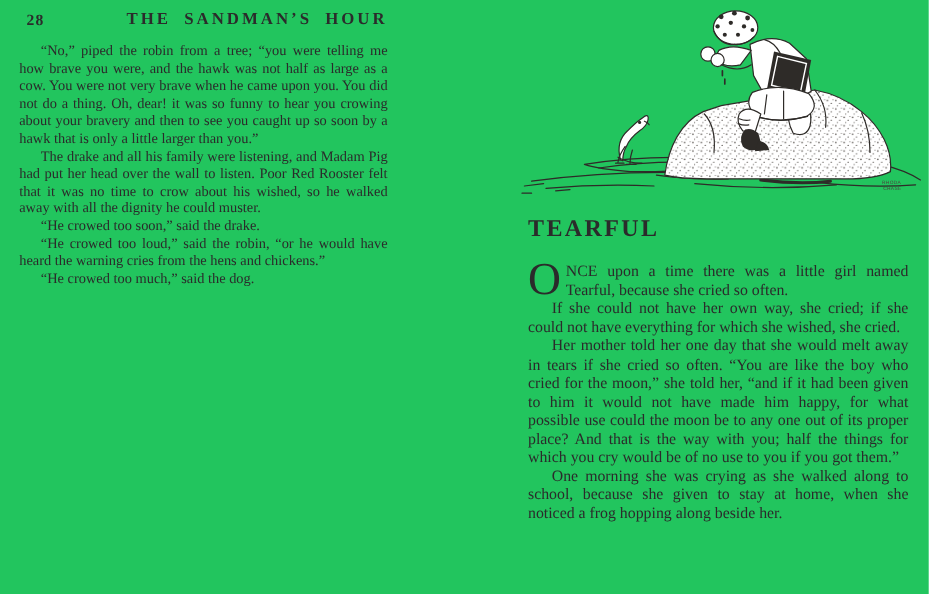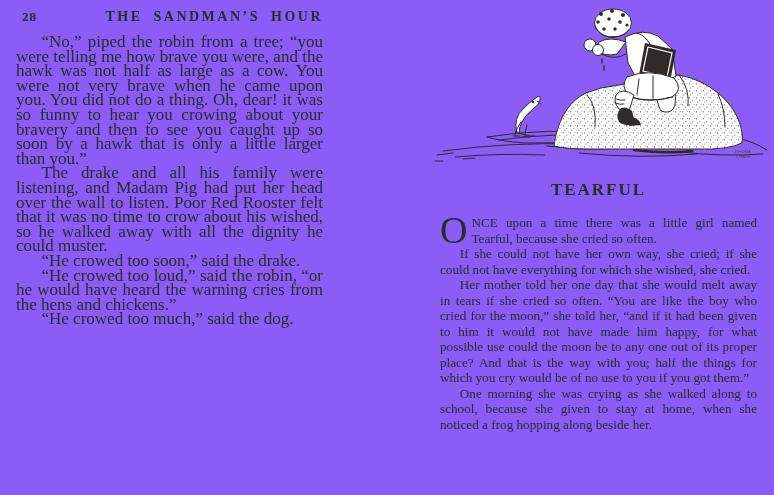--- a/index.html
+++ b/index.html
@@ -3,44 +3,44 @@
 <meta charset="utf-8">
 <style>
   html,body{margin:0;padding:0;}
   body{
     width:774px;height:495px;
     background:#ffffff;
     font-family:"Liberation Serif","DejaVu Serif",serif;
     color:#2b2b2b;
     overflow:hidden;
   }
-  .spread{display:flex;width:774px;height:495px;background:#8b5cf6;}
+  .spread{display:flex;width:774px;height:495px;background:#22c55e;}
   .page{position:relative;box-sizing:border-box;width:387px;height:495px;}
 
   
   .page-left{padding:8px 64px 0 16px;}
   .folio{
     position:absolute;left:22px;top:9px;
     font-size:13px;font-weight:bold;letter-spacing:1px;
   }
   .running-title{
     text-align:right;font-weight:bold;font-size:14px;
     letter-spacing:2.5px;word-spacing:5px;
     margin:1px 0 10px 14px;
   }
   .body-copy p{
     margin:0;text-align:justify;text-indent:1.5em;
   }
-  .page-left .body-copy p{font-size:17px;line-height:14.6px;}
+  .page-left .body-copy p{font-size:12px;line-height:14.6px;}
 
   
   .page-right{padding:5px 17px 0 53px;}
   .illustration{display:block;margin-left:-12px;width:342px;height:165px;}
   .story-title{
-    text-align:center;font-weight:bold;font-size:17px;
+    text-align:left;font-weight:bold;font-size:20px;
     letter-spacing:2px;word-spacing:3px;
     margin:10px 0 15px 0;
   }
   .page-right .body-copy p{font-size:13.2px;line-height:15.5px;}
   .page-right .body-copy p.opening{text-indent:0;}
   .dropcap{
     float:left;
     font-size:38px;line-height:29px;height:29px;
     padding:1px 4px 0 0;
     font-weight:normal;

